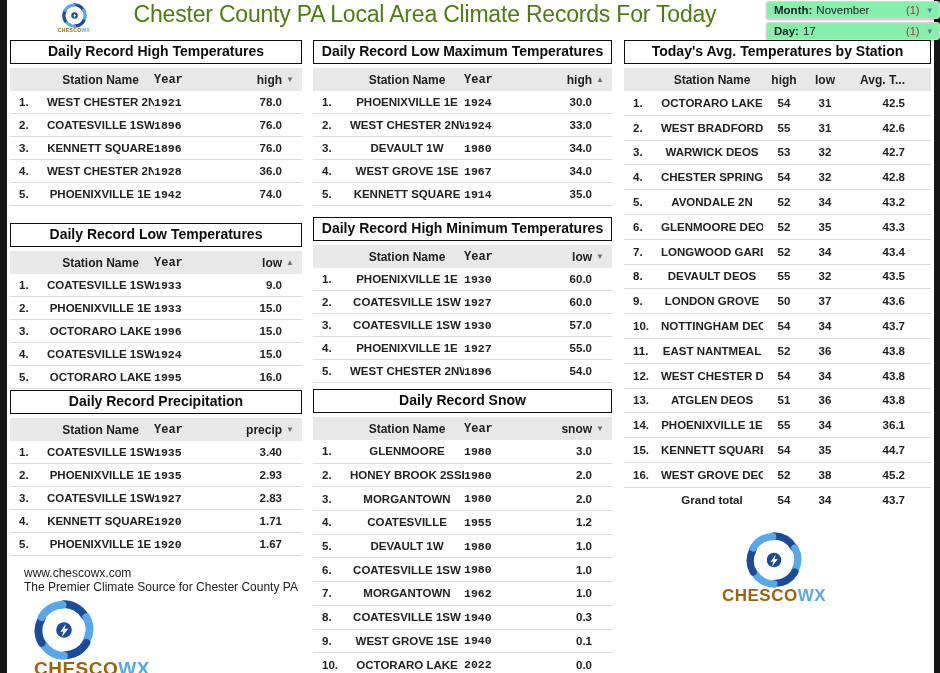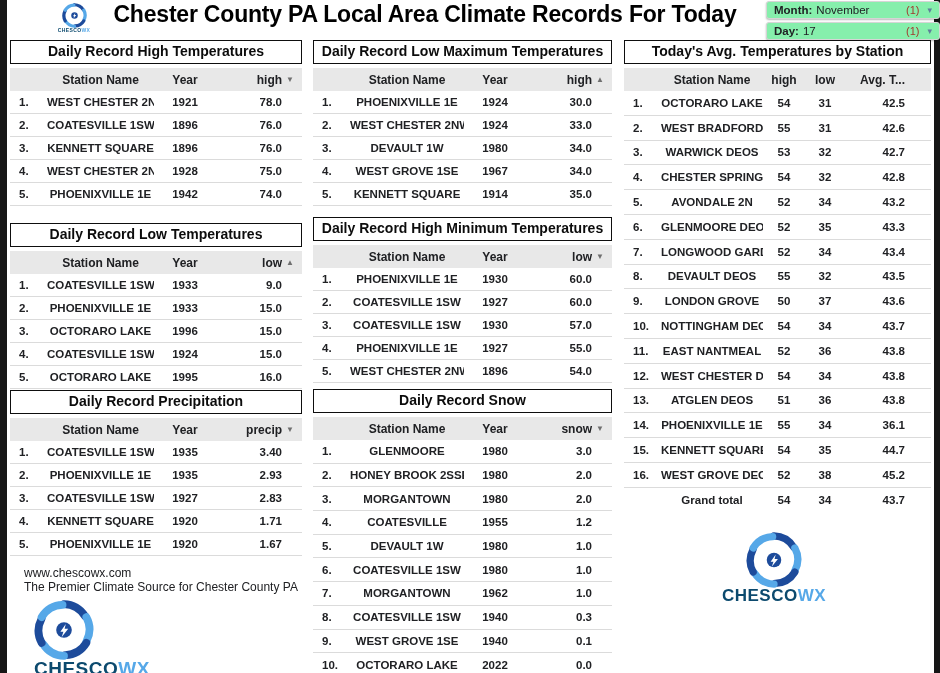--- a/index.html
+++ b/index.html
@@ -6,21 +6,21 @@
   body{
     width:940px;height:673px;position:relative;background:#ffffff;
     font-family:"Liberation Sans",sans-serif;color:#202124;overflow:hidden;
   }
   .edge{position:absolute;top:0;height:673px;background:#161616;}
   .edge.left{left:0;width:7px;}
   .edge.right{right:0;width:6px;}
 
   
   .page-title{position:absolute;left:100px;top:1px;width:650px;text-align:center;
-    font-size:23px;font-weight:bold;color:#000000;letter-spacing:-0.2px;}
+    font-size:23px;font-weight:normal;color:#4d7c0f;letter-spacing:-0.2px;}
   .mini-logo{position:absolute;left:54px;top:3px;width:40px;display:flex;flex-direction:column;align-items:center;}
   .mini-logo .word{font-size:5px;font-weight:bold;letter-spacing:.4px;margin-top:-1px;}
 
   .filter{position:absolute;left:766px;width:158px;height:16px;background:#86efac;
     border:1px solid #d5d5d5;border-radius:3px;box-shadow:0 1px 2px rgba(0,0,0,.28);
     display:flex;align-items:center;font-size:11.5px;padding:0 7px;cursor:pointer;}
   .filter .lbl{font-weight:bold;color:#202124;margin-right:4px;}
   .filter .val{color:#202124;}
   .filter .spacer{flex:1;}
   .filter .count{color:#a03b2e;font-size:11px;margin-right:8px;}
@@ -37,40 +37,40 @@
   .card-title{height:22px;line-height:21px;border:1.5px solid #0e0e0e;background:#fff;
     font-size:14px;font-weight:bold;text-align:center;color:#0c0c0c;}
   .thead{height:23px;background:#e8e8e8;display:flex;align-items:center;margin-top:4px;}
   .thead .cell{font-size:12px;font-weight:bold;}
   .trow{height:22px;display:flex;align-items:center;border-bottom:1px solid #dbdbdb;}
   .t-snow .trow{height:22.7px;}
   .t-avg .trow{height:23.8px;}
   .cell{font-size:11.5px;font-weight:bold;color:#202124;white-space:nowrap;overflow:hidden;}
   .col-n{width:28px;padding-left:9px;text-align:left;flex:0 0 auto;}
   .col-station{flex:1;text-align:center;}
-  .col-year{width:62px;text-align:center;flex:0 0 auto;}
+  .col-year{width:62px;text-align:left;flex:0 0 auto;font-family:Liberation Mono, monospace;}
   .col-value{width:66px;text-align:right;padding-right:20px;flex:0 0 auto;}
   .thead .col-value{display:flex;justify-content:flex-end;align-items:center;padding-right:8px;width:78px;}
   .sort{font-size:8px;color:#6f6f6f;margin-left:4px;}
   
   .t-avg .col-high{width:42px;text-align:center;flex:0 0 auto;}
   .t-avg .col-low{width:40px;text-align:center;flex:0 0 auto;}
   .t-avg .col-avg{width:60px;text-align:right;padding-right:26px;flex:0 0 auto;}
   .trow.total{border-bottom:none;}
 
   .sec-b{margin-top:17px;} .sec-c{margin-top:1px;}
   .sec-e{margin-top:11px;} .sec-f{margin-top:6px;}
 
   
   .footer-note{margin-top:10px;padding-left:14px;font-size:12px;line-height:14px;color:#202124;}
   .logo-left{margin-top:6px;margin-left:24px;display:flex;flex-direction:column;align-items:flex-start;width:150px;}
   .logo-left .word{font-size:19px;font-weight:bold;letter-spacing:.5px;margin-top:-2px;}
   .logo-right{margin-top:20px;display:flex;flex-direction:column;align-items:center;width:260px;margin-left:20px;}
   .logo-right .word{font-size:17px;font-weight:bold;letter-spacing:.5px;margin-top:-2px;}
-  .brand-dark{color:#0c4a6e;}
+  .brand-dark{color:#a16207;}
   .brand-light{color:#56a8e8;}
 </style>
 </head>
 <body>
 
 <div class="edge left"></div>
 <div class="edge right"></div>
 
 <div class="mini-logo">
   <svg width="25" height="25" viewBox="0 0 100 100">
@@ -134,21 +134,21 @@
         <div class="trow">
           <div class="cell col-n">3.</div>
           <div class="cell col-station">KENNETT SQUARE</div>
           <div class="cell col-year">1896</div>
           <div class="cell col-value">76.0</div>
         </div>
         <div class="trow">
           <div class="cell col-n">4.</div>
           <div class="cell col-station">WEST CHESTER 2NW</div>
           <div class="cell col-year">1928</div>
-          <div class="cell col-value">75.0</div>
+          <div class="cell col-value">36.0</div>
         </div>
         <div class="trow">
           <div class="cell col-n">5.</div>
           <div class="cell col-station">PHOENIXVILLE 1E</div>
           <div class="cell col-year">1942</div>
           <div class="cell col-value">74.0</div>
         </div>
       </div>
   </section>
 

